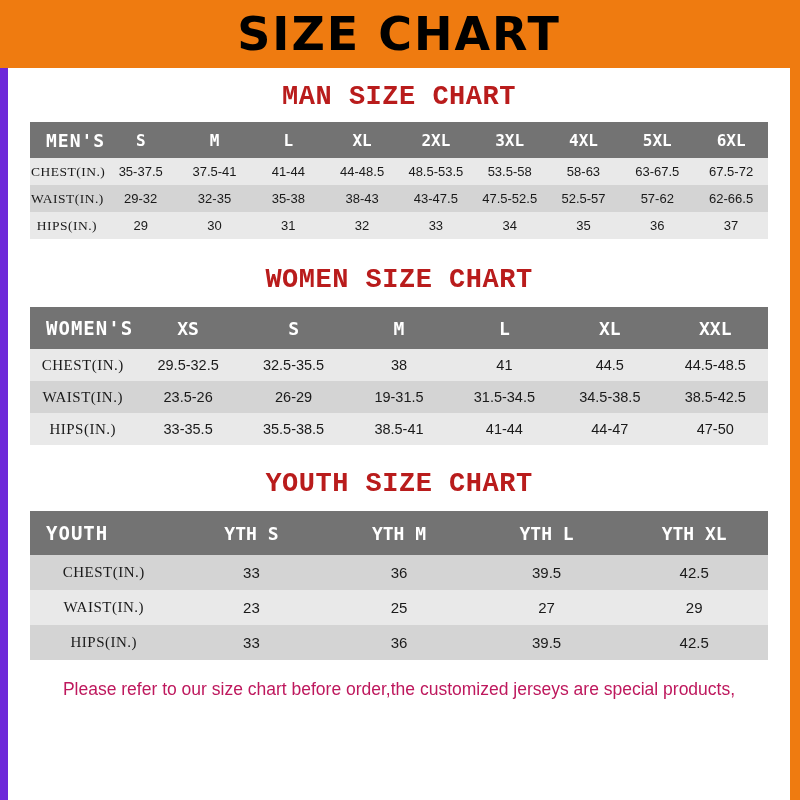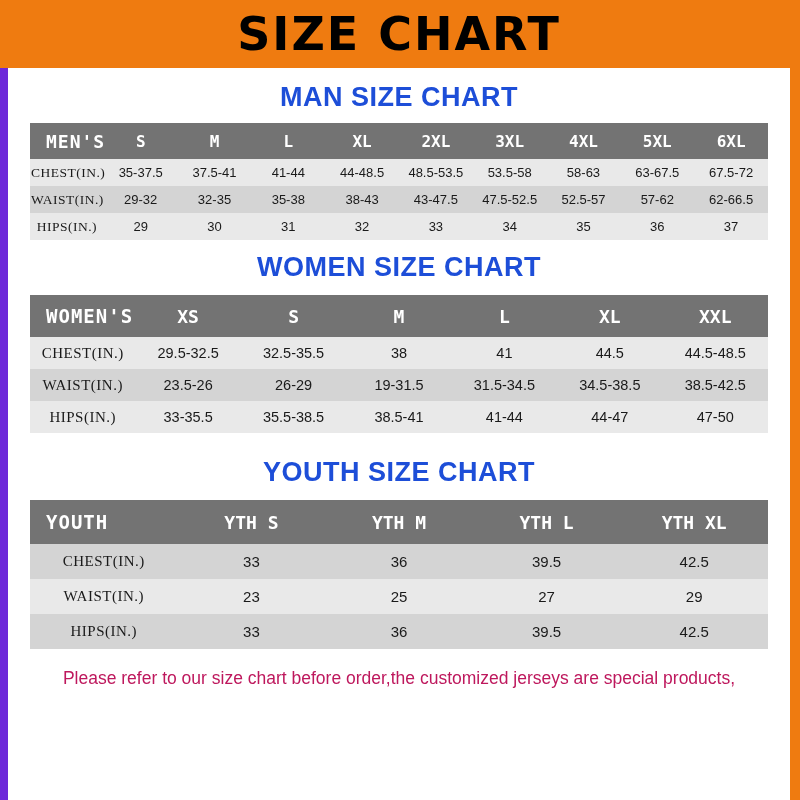--- a/index.html
+++ b/index.html
@@ -36,28 +36,28 @@
     font-size: 46px;
     letter-spacing: 2px;
     color: #000000;
     line-height: 1;
   }
   .content {
     padding: 0 22px;
   }
   .section-title {
     text-align: center;
-    font-family: Liberation Sans, sans-serif;
+    font-family: Liberation Mono, monospace;
     font-weight: bold;
     font-size: 27px;
-    color: #1d4ed8;
+    color: #b91c1c;
     letter-spacing: 0.5px;
   }
   .sec-man .section-title { margin: 14px 0 10px; }
-  .sec-women .section-title { margin: 12px 0 12px; }
+  .sec-women .section-title { margin: 26px 0 12px; }
   .sec-youth .section-title { margin: 24px 0 12px; }
 
   table.chart {
     width: 100%;
     border-collapse: collapse;
     table-layout: fixed;
   }
   table.chart th, table.chart td {
     text-align: center;
     font-family: "Liberation Sans", sans-serif;

